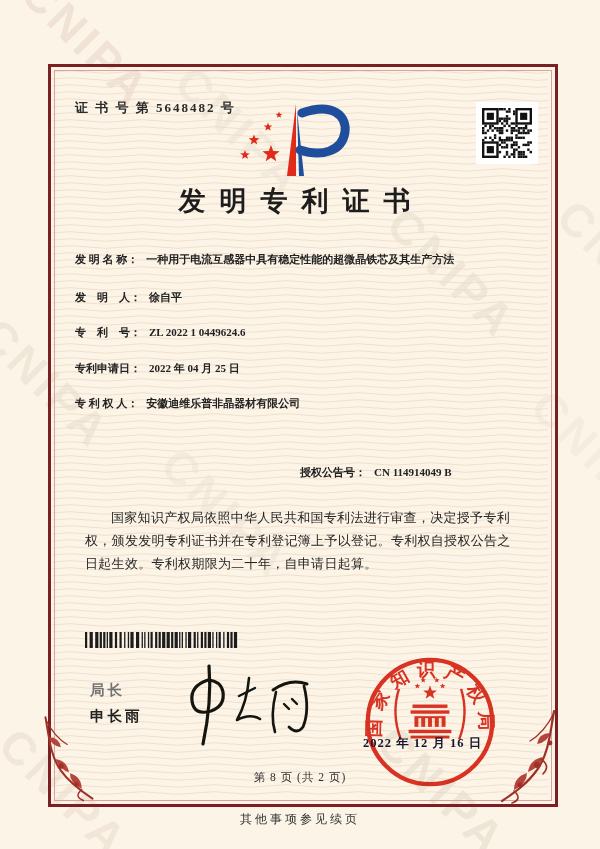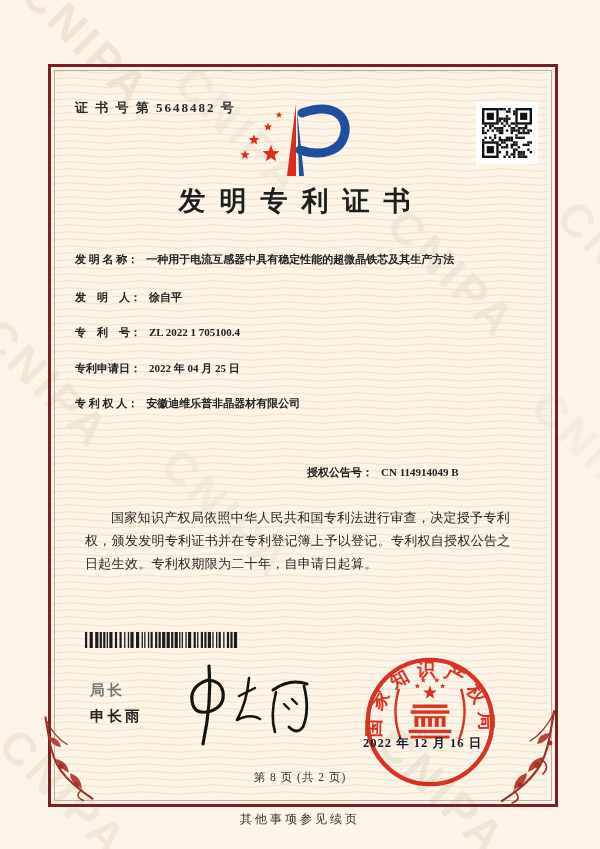--- a/index.html
+++ b/index.html
@@ -15,21 +15,21 @@
   
   .cert-no{position:absolute;left:75px;top:99px;font-size:13px;font-weight:600;color:#2b2b2b;letter-spacing:2px;}
   .logo{position:absolute;left:233px;top:100px;width:124px;height:80px;}
   .qr{position:absolute;left:476px;top:102px;width:62px;height:62px;background:#fff;}
   .qr svg{position:absolute;left:6px;top:6px;}
   .title{position:absolute;left:48px;top:183px;width:504px;text-align:center;font-size:27px;font-weight:700;
          color:#1d1d1d;letter-spacing:14px;padding-left:3px;box-sizing:border-box;}
   
   .field{position:absolute;left:75px;width:460px;font-size:11px;font-weight:600;color:#222;white-space:nowrap;}
   .flabel{margin-right:8px;}
-  .field2{left:307px;width:230px;}
+  .field2{left:300px;width:230px;}
   
   .body-text{position:absolute;left:75px;top:496px;width:454px;font-size:13px;line-height:23px;color:#262626;}
   .body-text p{margin:10px;text-indent:2em;letter-spacing:0.3px;}
   
   .barcode{position:absolute;left:85px;top:632px;width:156px;height:16px;}
   
   .signer-title{position:absolute;left:90px;top:681px;font-size:14.5px;font-weight:700;color:#737373;letter-spacing:3px;}
   .signer-name{position:absolute;left:90px;top:707px;font-size:14.5px;font-weight:700;color:#222;letter-spacing:3px;}
   .signature{position:absolute;left:175px;top:660px;width:150px;height:88px;}
   
@@ -250,21 +250,21 @@
 
   <div class="title">发明专利证书</div>
 
   <div class="field" style="top:252px">
     <span class="flabel">发 明 名 称：</span><span class="fvalue">一种用于电流互感器中具有稳定性能的超微晶铁芯及其生产方法</span>
   </div>
   <div class="field" style="top:290px">
     <span class="flabel">发　明　人：</span><span class="fvalue">徐自平</span>
   </div>
   <div class="field" style="top:325px">
-    <span class="flabel">专　利　号：</span><span class="fvalue">ZL 2022 1 705100.4</span>
+    <span class="flabel">专　利　号：</span><span class="fvalue">ZL 2022 1 0449624.6</span>
   </div>
   <div class="field" style="top:361px">
     <span class="flabel">专利申请日：</span><span class="fvalue">2022 年 04 月 25 日</span>
   </div>
   <div class="field" style="top:396px">
     <span class="flabel">专 利 权 人：</span><span class="fvalue">安徽迪维乐普非晶器材有限公司</span>
   </div>
   <div class="field field2" style="top:465px">
     <span class="flabel">授权公告号：</span><span class="fvalue">CN 114914049 B</span>
   </div>

